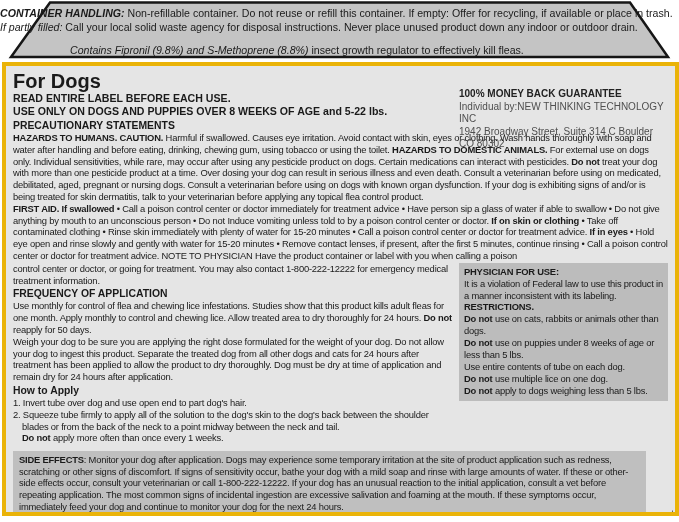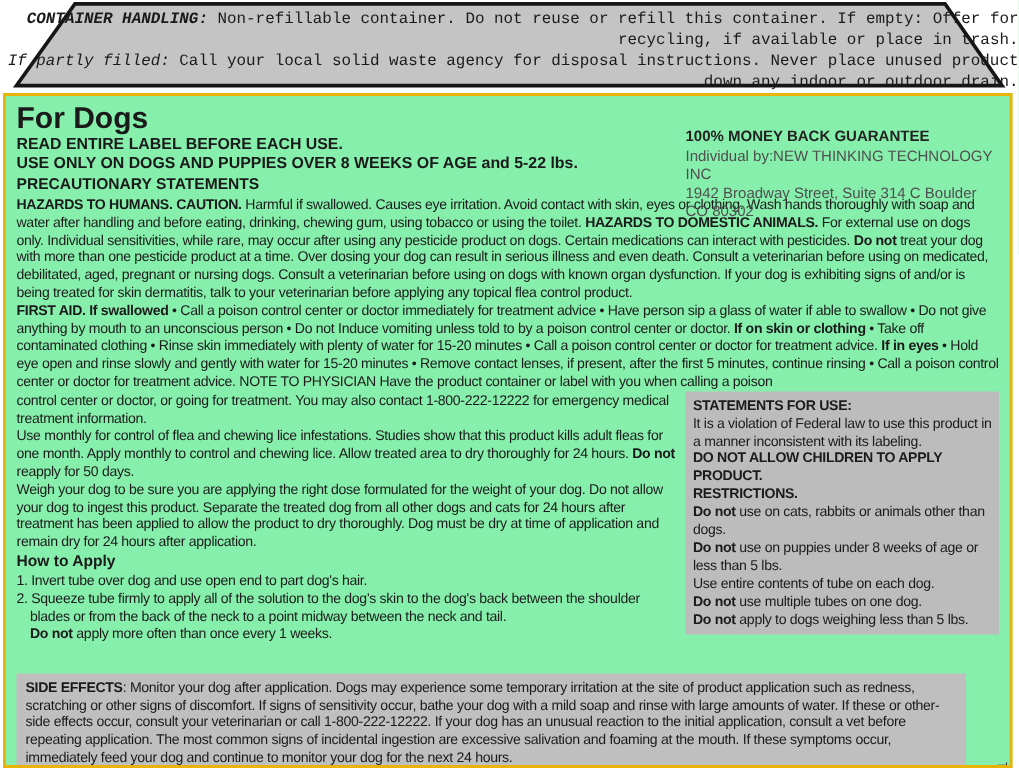--- a/index.html
+++ b/index.html
@@ -5,26 +5,26 @@
   html,body{margin:0;padding:0;background:#ffffff;}
   .page{position:relative;width:679px;height:522px;background:#fff;overflow:hidden;
         font-family:"Liberation Sans",sans-serif;color:#1a1a1a;}
   .b{font-weight:bold;}
   .i{font-style:italic;}
 
   
   .banner-svg{position:absolute;left:0;top:0;}
   .banner-text{position:absolute;left:0;top:6px;width:679px;font-size:10.6px;line-height:14px;}
   .bline{margin:0;}
-  .bcenter{text-align:right;font-family:Liberation Mono, monospace;}
+  .bcenter{text-align:left;}
   .bcontains{padding-left:70px;margin-top:9px;}
 
   
   .main-box{position:absolute;left:2px;top:62px;width:655px;height:438px;
-            border:2px solid #eab308;background:#86efac;padding:4px 7px;overflow:hidden;}
+            border:4px solid #eab308;background:#e5e5e5;padding:4px 7px;overflow:hidden;}
   .title{font-size:20px;font-weight:bold;line-height:22px;margin:0;}
   .hline{font-weight:bold;font-size:10.6px;line-height:13px;margin:0;}
   .hdr-right{position:absolute;left:453px;top:22px;width:205px;font-size:10px;line-height:12.5px;}
   .guarantee{font-weight:bold;color:#222;margin:0;}
   .gray-line{color:#4f4f4f;margin:0;}
   .sec-heading{font-weight:bold;font-size:10.4px;line-height:13px;margin:1px 0 0 0;}
   .para{font-size:9.4px;line-height:11.8px;letter-spacing:-0.2px;margin:0;}
 
   .cols{position:relative;min-height:185px;margin-top:1px;}
   .left-col{width:444px;}
@@ -47,20 +47,21 @@
 
 <div class="page">
 
   <svg class="banner-svg" width="679" height="60">
     <polygon points="50,2.5 630,2.5 668,57 11,57" fill="#c4c4c4" stroke="#161616" stroke-width="2.5"></polygon>
   </svg>
 
   <div class="banner-text">
     <p class="bline bcenter"><span class="b i">CONTAINER HANDLING:</span><span> Non-refillable container. Do not reuse or refill this container. If empty: Offer for recycling, if available or place in trash.</span></p>
     <p class="bline bcenter"><span class="i">If partly filled:</span><span> Call your local solid waste agency for disposal instructions. Never place unused product down any indoor or outdoor drain.</span></p>
+    <p class="bline bcontains"><span class="i">Contains Fipronil (9.8%) and S-Methoprene (8.8%)</span><span> insect growth regulator to effectively kill fleas.</span></p>
   </div>
 
   <div class="main-box">
 
     <h1 class="title">For Dogs</h1>
     <p class="hline">READ ENTIRE LABEL BEFORE EACH USE.</p>
     <p class="hline">USE ONLY ON DOGS AND PUPPIES OVER 8 WEEKS OF AGE and 5-22 lbs.</p>
 
     <div class="hdr-right">
       <p class="guarantee">100% MONEY BACK GUARANTEE</p>
@@ -68,37 +69,37 @@
       <p class="gray-line">1942 Broadway Street, Suite 314 C Boulder CO 80302</p>
     </div>
 
     <p class="sec-heading">PRECAUTIONARY STATEMENTS</p>
     <p class="para"><span class="b">HAZARDS TO HUMANS. CAUTION.</span><span> Harmful if swallowed. Causes eye irritation.  Avoid contact with skin, eyes or clothing. Wash hands thoroughly with soap and water after handling and before eating, drinking, chewing gum, using tobacco or using the toilet.  </span><span class="b">HAZARDS TO DOMESTIC ANIMALS.</span><span> For external use on dogs only. Individual sensitivities, while rare, may occur after using any pesticide product on dogs. Certain medications can interact with pesticides. </span><span class="b">Do not</span><span> treat your dog with more than one pesticide product at a time. Over dosing your dog can result in serious illness and even  death. Consult a veterinarian before using on medicated, debilitated, aged, pregnant or nursing dogs. Consult a veterinarian before using on dogs with known organ  dysfunction. If your dog is exhibiting signs of and/or is being treated for skin dermatitis, talk to your veterinarian before applying any topical flea control product.</span></p>
     <p class="para"><span class="b">FIRST AID. If swallowed</span><span> • Call a poison control center or doctor immediately for treatment advice • Have person sip a glass of water if able to swallow • Do not give anything by mouth to an unconscious person • Do not Induce vomiting unless told to by a poison control center or doctor.  </span><span class="b">If on skin or clothing</span><span> • Take off contaminated clothing • Rinse skin immediately with plenty of water for 15-20 minutes • Call a poison control center or doctor for treatment advice. </span><span class="b">If in eyes</span><span> • Hold eye open and rinse slowly and gently with water for 15-20 minutes • Remove contact lenses, if present, after the first 5 minutes,  continue rinsing • Call a poison control center or doctor for treatment advice. NOTE TO PHYSICIAN Have the product container or label with you when calling a poison</span></p>
 
     <div class="cols">
       <div class="left-col">
         <p class="para">control center or doctor, or going for treatment. You may also contact 1-800-222-12222 for emergency medical treatment information.</p>
+        <p class="sec-heading">FREQUENCY OF APPLICATION</p>
         <p class="para"><span>Use monthly for control of flea and chewing lice infestations. Studies show that this product kills adult fleas for one month. Apply monthly to control and chewing lice. Allow treated area to dry thoroughly for 24 hours. </span><span class="b">Do not</span><span> reapply for 50 days.</span></p>
         <p class="para">Weigh your dog to be sure you are applying the right dose formulated for the weight of your dog. Do not allow your dog to ingest this product. Separate the treated dog from all other dogs and cats for 24 hours after treatment has been applied to allow the product to dry thoroughly. Dog must be dry at time of application and remain dry for 24 hours after application.</p>
         <p class="sec-heading">How to Apply</p>
         <p class="para howto-item">1. Invert tube over dog and use open end to part dog's hair.</p>
         <p class="para howto-item">2. Squeeze tube firmly to apply all of the solution to the dog's skin to the dog's back between the shoulder blades or from the back of the neck to a point midway between the neck and tail.</p>
         <p class="para howto-note"><span class="b">Do not</span><span> apply more often than once every 1 weeks.</span></p>
       </div>
 
       <div class="sidebar">
-        <p class="sb-line"><span class="b">STATEMENTS FOR USE:</span></p>
+        <p class="sb-line"><span class="b">PHYSICIAN FOR USE:</span></p>
         <p class="sb-line"><span>It is a violation of Federal law to use this product in a manner inconsistent with its labeling.</span></p>
-        <p class="sb-line"><span class="b">DO NOT ALLOW CHILDREN TO APPLY PRODUCT.</span></p>
         <p class="sb-line"><span class="b">RESTRICTIONS.</span></p>
         <p class="sb-line"><span class="b">Do not</span><span> use on cats, rabbits or animals other than dogs.</span></p>
         <p class="sb-line"><span class="b">Do not</span><span> use on puppies under 8 weeks of age or less than 5 lbs.</span></p>
         <p class="sb-line"><span>Use entire contents of tube on each dog.</span></p>
-        <p class="sb-line"><span class="b">Do not</span><span> use multiple  tubes on one dog.</span></p>
+        <p class="sb-line"><span class="b">Do not</span><span> use multiple  lice on one dog.</span></p>
         <p class="sb-line"><span class="b">Do not</span><span> apply to dogs weighing less than 5 lbs.</span></p>
       </div>
     </div>
 
     <div class="sidefx"><span class="b">SIDE EFFECTS</span><span>: Monitor your dog after application. Dogs may experience some temporary irritation at the site of product application such as redness, scratching or other signs of discomfort. If signs of sensitivity occur, bathe your dog with a mild soap and rinse with large amounts of water. If these or other-side effects occur, consult your veterinarian or call 1-800-222-12222. If your dog has an unusual reaction to the initial application, consult a vet before repeating application. The most common signs of incidental ingestion are excessive salivation and foaming at the mouth. If these symptoms occur, immediately feed your dog and continue to monitor your dog for the next 24 hours.</span></div>
 
     <div class="epa">
       <div>EPA Reg.No.93207-3</div>
       <div>EPA Est.No.93801-CHN-1</div>
     </div>

